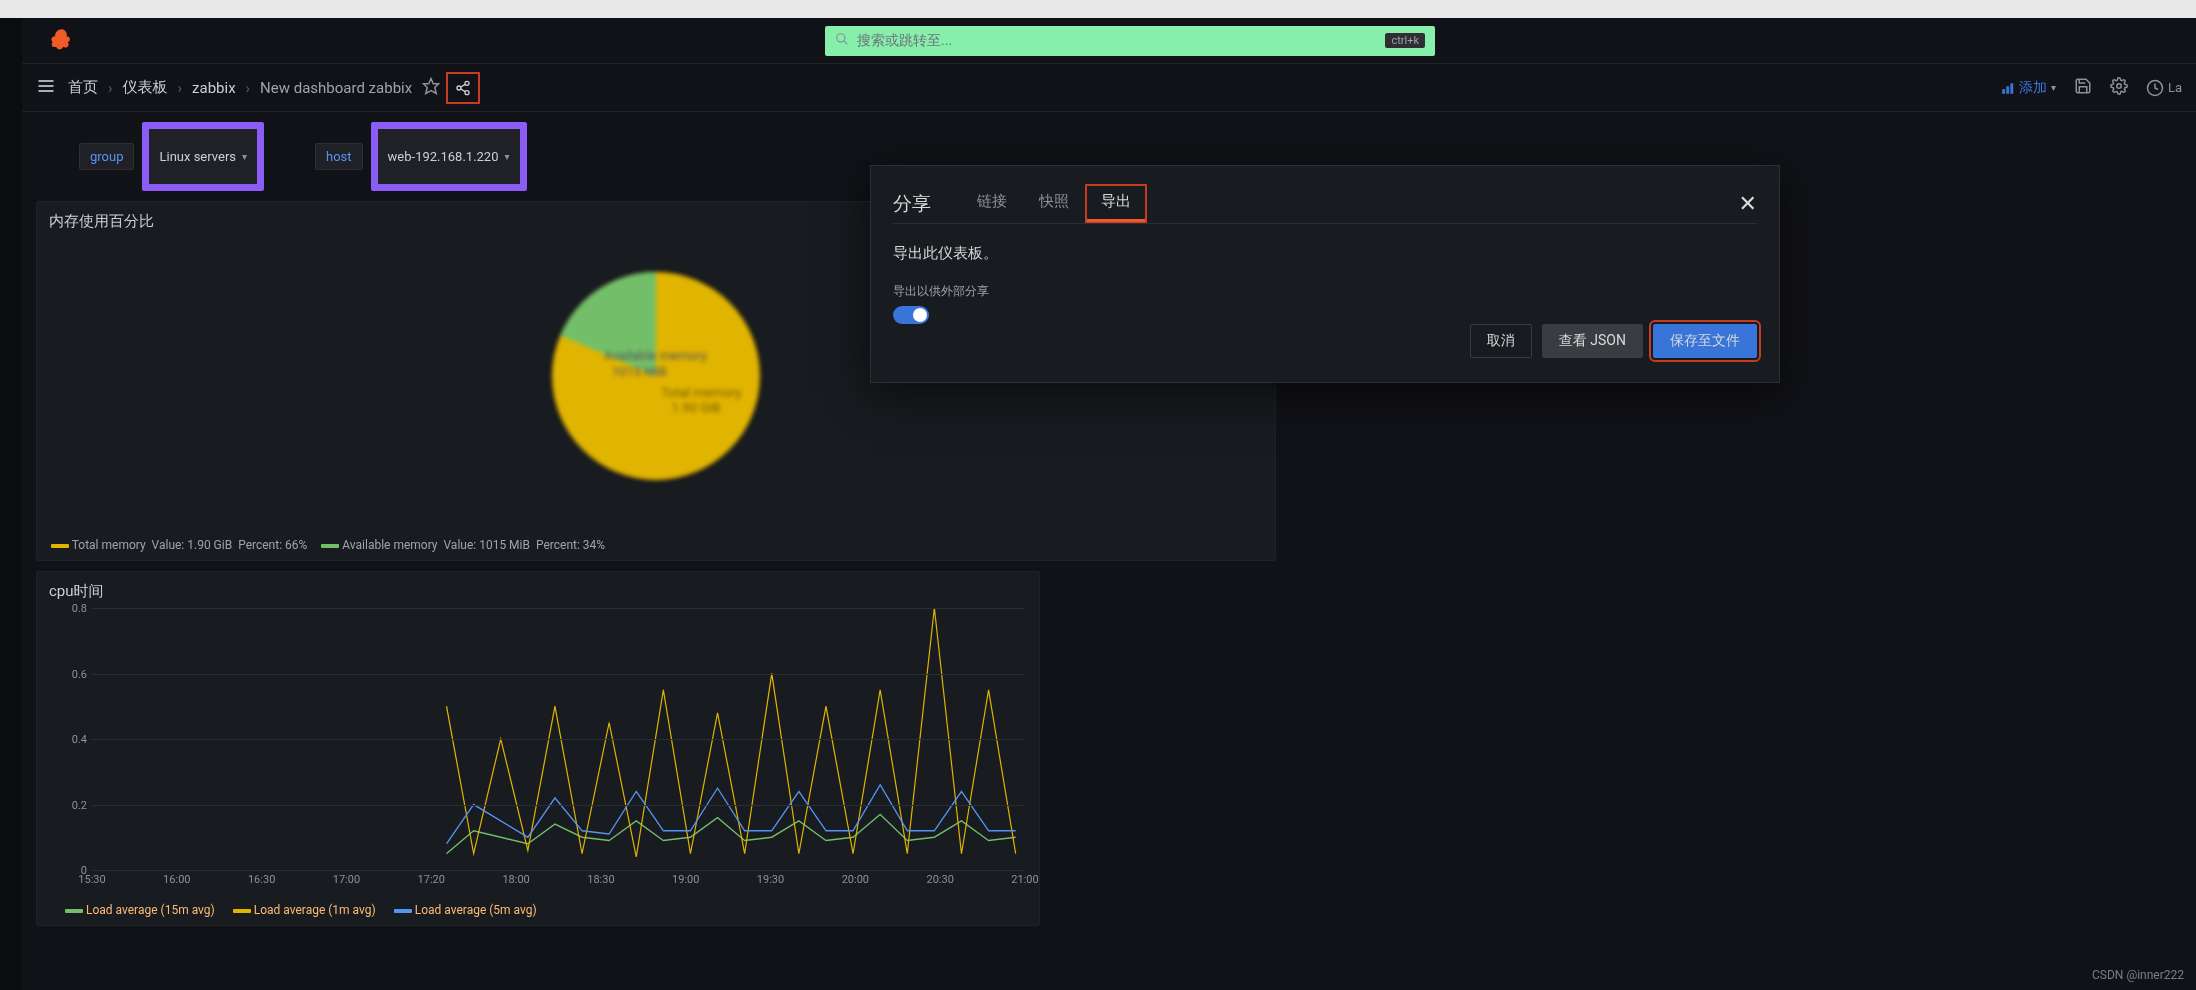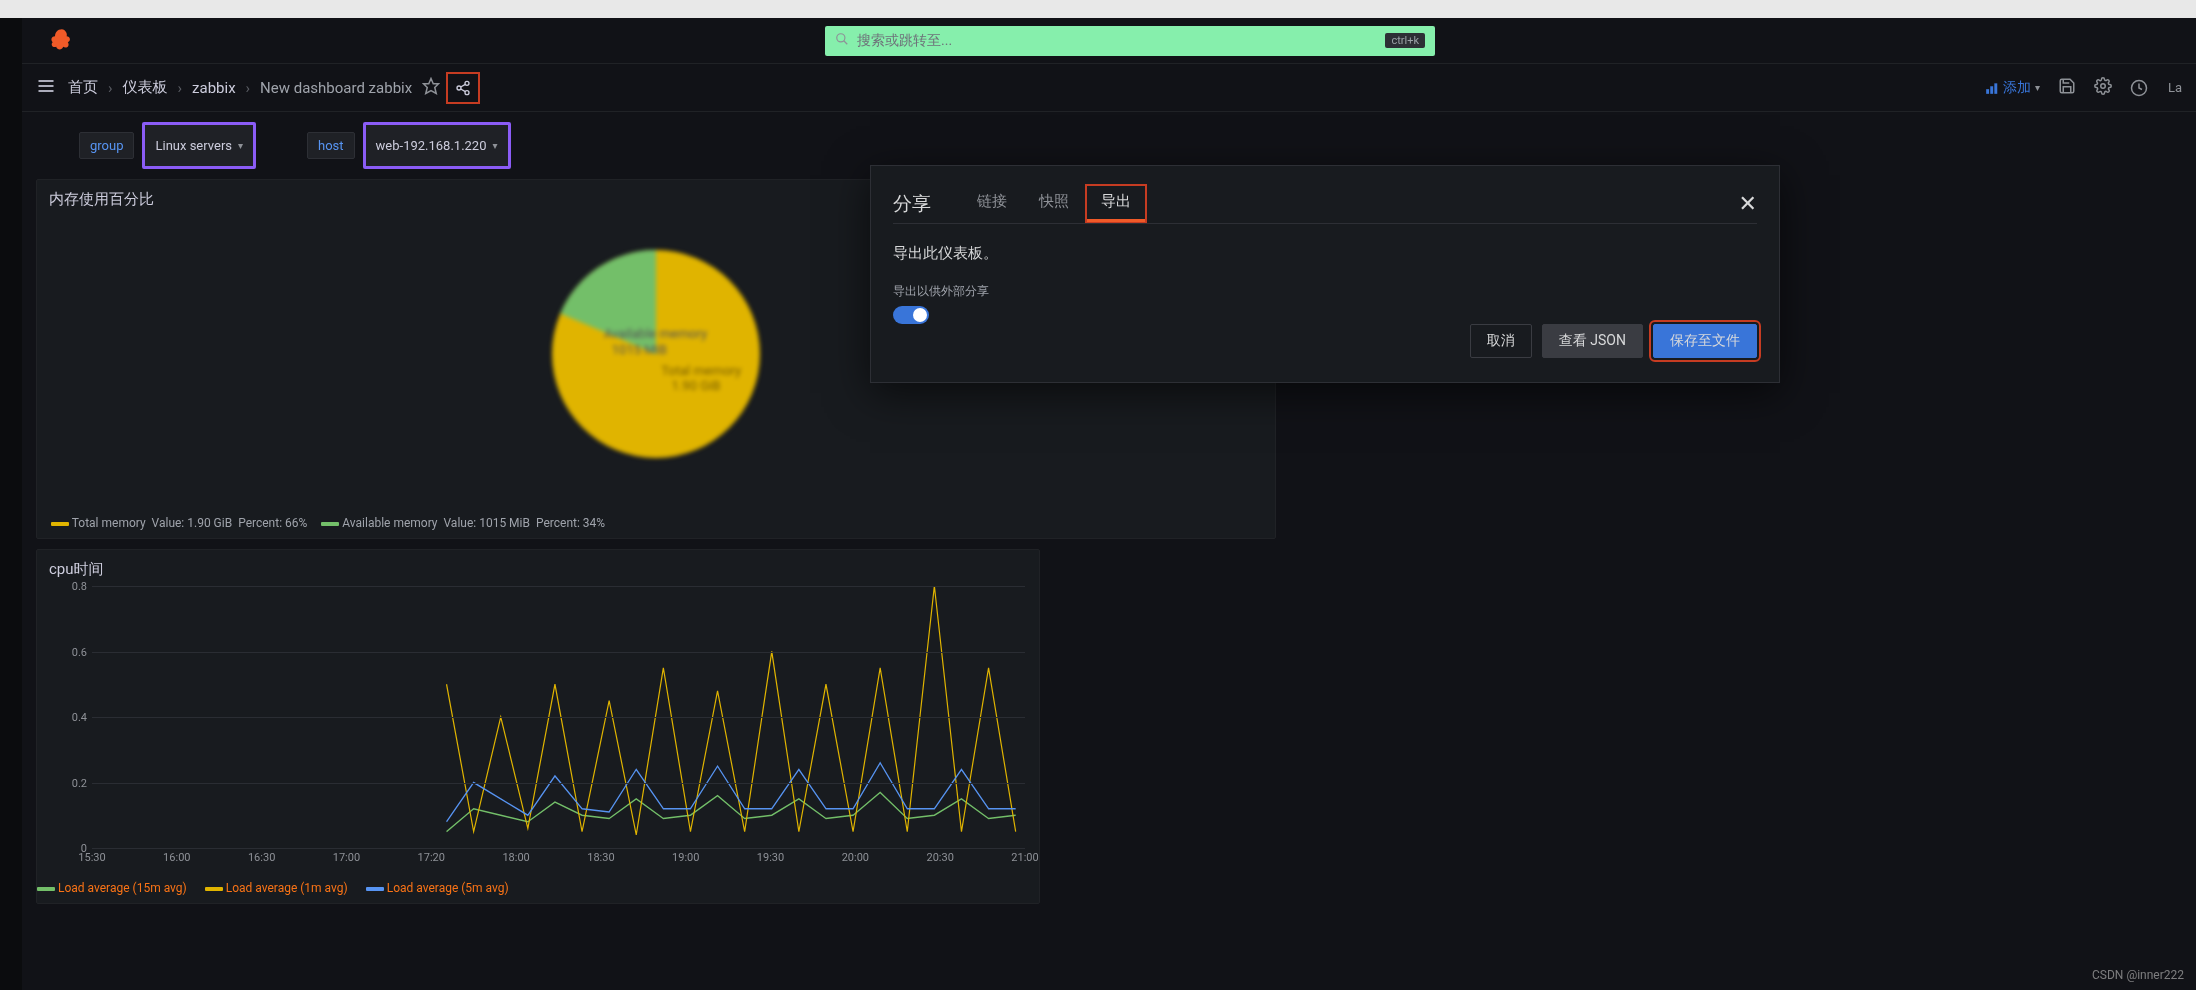--- a/index.html
+++ b/index.html
@@ -25,41 +25,41 @@
 .breadcrumbs .link { cursor: pointer; }
 .breadcrumbs .current { color: #9fa3ab; }
 .star-icon { margin-left: 10px; color: #8e8e8e; cursor: pointer; }
 .share-btn { margin-left: 6px; width: 34px; height: 32px; border: 2px solid #c63c22; display: flex; align-items: center; justify-content: center; cursor: pointer; }
 .nav-right { margin-left: auto; display: flex; align-items: center; gap: 18px; color: #8e9197; }
 .add-btn { color: #3975d9; display: flex; align-items: center; gap: 4px; font-size: 14px; cursor: pointer; }
 .nav-icon { cursor: pointer; }
 
 .vars-row { padding: 10px 14px; display: flex; gap: 8px; align-items: center; font-size: 13px; }
 .var-label { background: #1f2126; color: #5794f2; padding: 5px 10px; border: 1px solid #2d2f35; border-radius: 2px; margin-left: 43px; }
-.var-select { background: #1f2126; color: #ccccdc; padding: 13px 10px; border: 3px solid #8b5cf6; border-radius: 2px; cursor: pointer; display: flex; align-items: center; gap: 6px; justify-content: flex-end; }
+.var-select { background: #1f2126; color: #ccccdc; padding: 20px 10px; border: 7px solid #8b5cf6; border-radius: 2px; cursor: pointer; display: flex; align-items: center; gap: 6px; justify-content: flex-end; }
 .chev { font-size: 10px; color: #8e9197; }
 
 .panels { padding: 0 14px; display: flex; flex-direction: column; gap: 10px; }
 .panel { background: #181b1f; border: 1px solid #202226; border-radius: 2px; }
 .panel-title { padding: 10px 12px; font-size: 15px; color: #ccccdc; }
 
 .pie-panel { height: 360px; position: relative; }
 .pie-wrap { display: flex; justify-content: center; align-items: center; height: 270px; }
 .pie-svg { filter: blur(2px); }
 .pie-legend { position: absolute; bottom: 8px; left: 14px; display: flex; gap: 14px; font-size: 12px; color: #9fa3ab; align-items: center; flex-wrap: wrap; }
 .leg-swatch { width: 18px; height: 4px; display: inline-block; border-radius: 1px; vertical-align: middle; }
 
 .line-panel { height: 355px; position: relative; }
 .chart-area { position: absolute; left: 55px; right: 14px; top: 36px; bottom: 55px; }
 .y-axis { position: absolute; left: 14px; top: 36px; bottom: 55px; width: 36px; }
 .y-tick { position: absolute; right: 0; font-size: 11px; color: #8e9197; transform: translateY(-50%); }
 .x-axis { position: absolute; left: 55px; right: 14px; bottom: 36px; height: 16px; }
 .x-tick { position: absolute; font-size: 11px; color: #8e9197; transform: translateX(-50%); }
 .grid-line { position: absolute; left: 0; right: 0; height: 1px; background: #2a2d33; }
-.line-legend { position: absolute; bottom: 8px; left: 0; display: flex; gap: 18px; font-size: 12px; color: #f97316; }
+.line-legend { position: absolute; bottom: 8px; left: 28px; display: flex; gap: 18px; font-size: 12px; color: #fdba74; }
 
 .modal { position: absolute; left: 848px; top: 147px; width: 910px; background: #181b1f; border: 1px solid #2d2f35; box-shadow: 0 10px 40px rgba(0,0,0,0.6); z-index: 100; }
 .modal-head { display: flex; align-items: center; padding: 18px 22px 0 22px; }
 .modal-title { font-size: 19px; color: #d8d9da; margin-right: 30px; }
 .modal-tabs { display: flex; gap: 0; }
 .modal-tab { padding: 8px 16px 12px 16px; color: #8e9197; cursor: pointer; font-size: 15px; position: relative; }
 .modal-tab.active { color: #d8d9da; }
 .modal-tab.active::after { content: ""; position: absolute; left: 0; right: 0; bottom: -1px; height: 3px; background: #f05a28; }
 .modal-tab.hl { border: 2px solid #c63c22; padding: 6px 14px 10px 14px; }
 .modal-close { margin-left: auto; font-size: 22px; color: #d8d9da; cursor: pointer; }
@@ -150,21 +150,21 @@
             <polyline points="17,21 17,13 7,13 7,21"></polyline>
             <polyline points="7,3 7,8 15,8"></polyline>
           </svg>
       </span>
       <span class="nav-icon">
         <svg width="18" height="18" viewBox="0 0 24 24" fill="none" stroke="#8e9197" stroke-width="2">
             <circle cx="12" cy="12" r="3"></circle>
             <path d="M19.4 15a1.65 1.65 0 00.33 1.82l.06.06a2 2 0 11-2.83 2.83l-.06-.06a1.65 1.65 0 00-1.82-.33 1.65 1.65 0 00-1 1.51V21a2 2 0 11-4 0v-.09a1.65 1.65 0 00-1-1.51 1.65 1.65 0 00-1.82.33l-.06.06a2 2 0 11-2.83-2.83l.06-.06a1.65 1.65 0 00.33-1.82 1.65 1.65 0 00-1.51-1H3a2 2 0 110-4h.09a1.65 1.65 0 001.51-1 1.65 1.65 0 00-.33-1.82l-.06-.06a2 2 0 112.83-2.83l.06.06a1.65 1.65 0 001.82.33h0a1.65 1.65 0 001-1.51V3a2 2 0 114 0v.09a1.65 1.65 0 001 1.51 1.65 1.65 0 001.82-.33l.06-.06a2 2 0 112.83 2.83l-.06.06a1.65 1.65 0 00-.33 1.82v0a1.65 1.65 0 001.51 1H21a2 2 0 110 4h-.09a1.65 1.65 0 00-1.51 1z"></path>
           </svg>
       </span>
-      <span class="nav-icon" style="display:flex;align-items:center;gap:20px;text-align:right;">
+      <span class="nav-icon" style="display:flex;align-items:center;gap:4px;text-align:right;">
         <svg width="18" height="18" viewBox="0 0 24 24" fill="none" stroke="#8e9197" stroke-width="2">
             <circle cx="12" cy="12" r="10"></circle>
             <polyline points="12,6 12,12 16,14"></polyline>
           </svg>
         <span>La</span>
       </span>
     </div>
   </div>
 
   <div class="vars-row">

